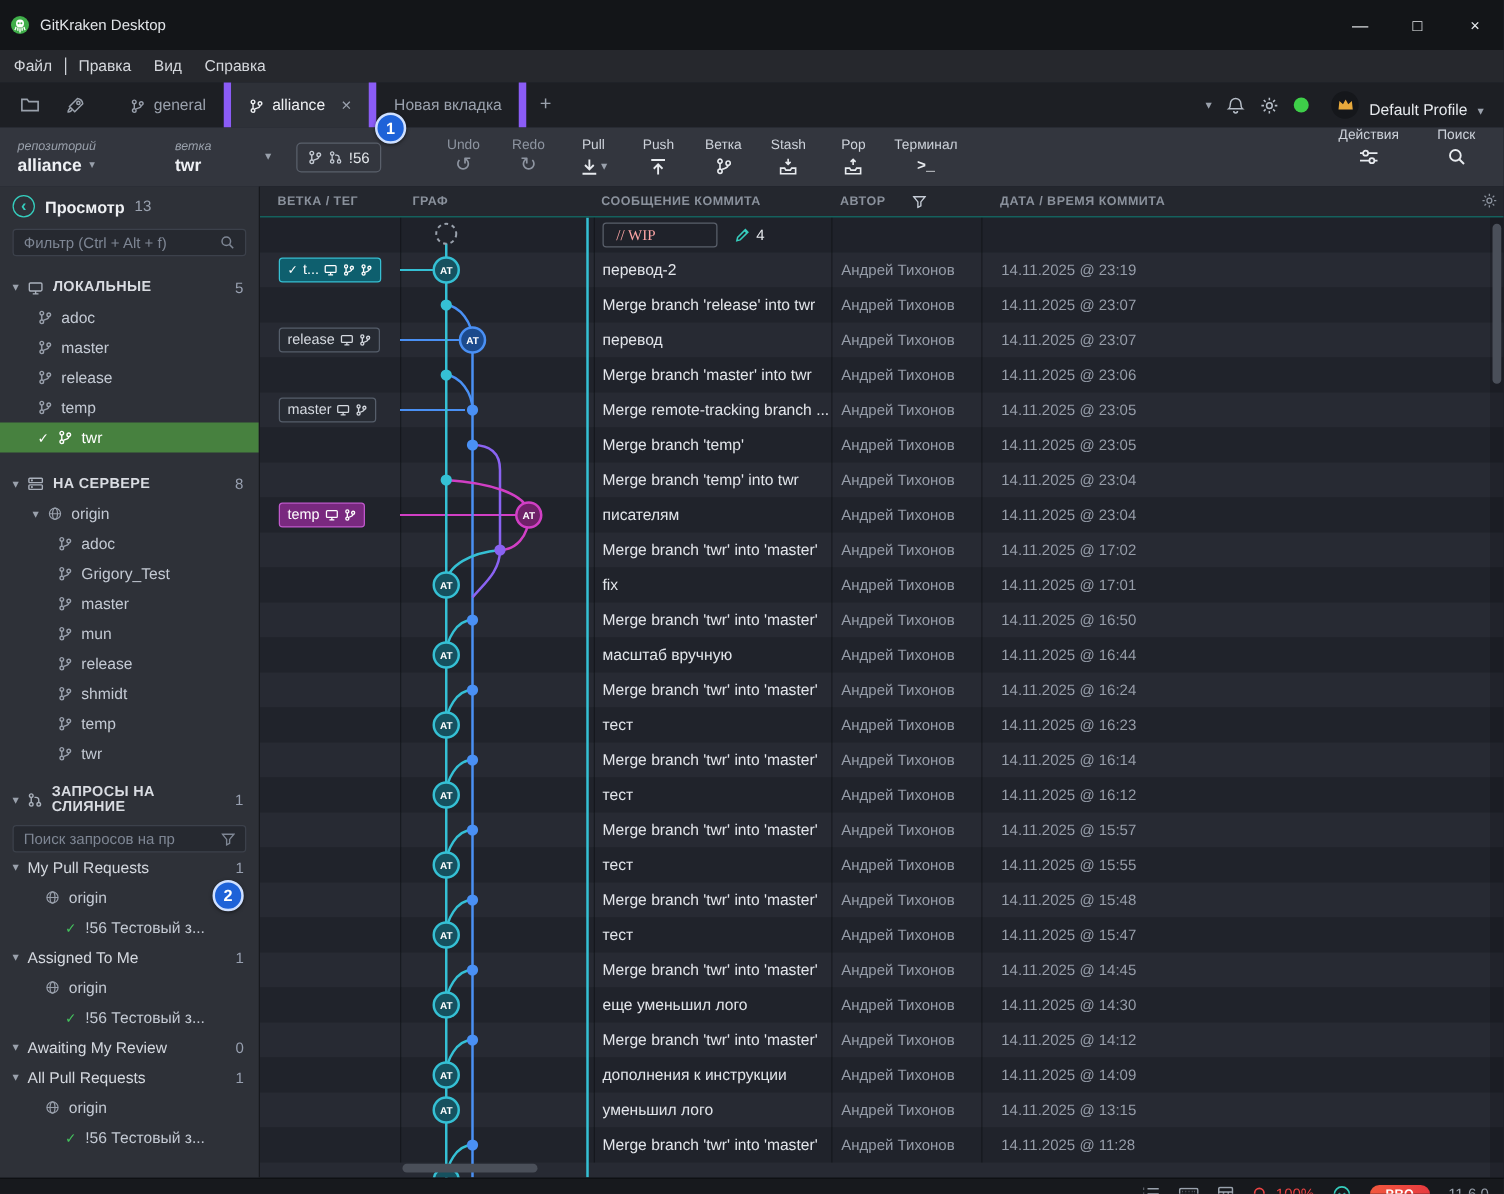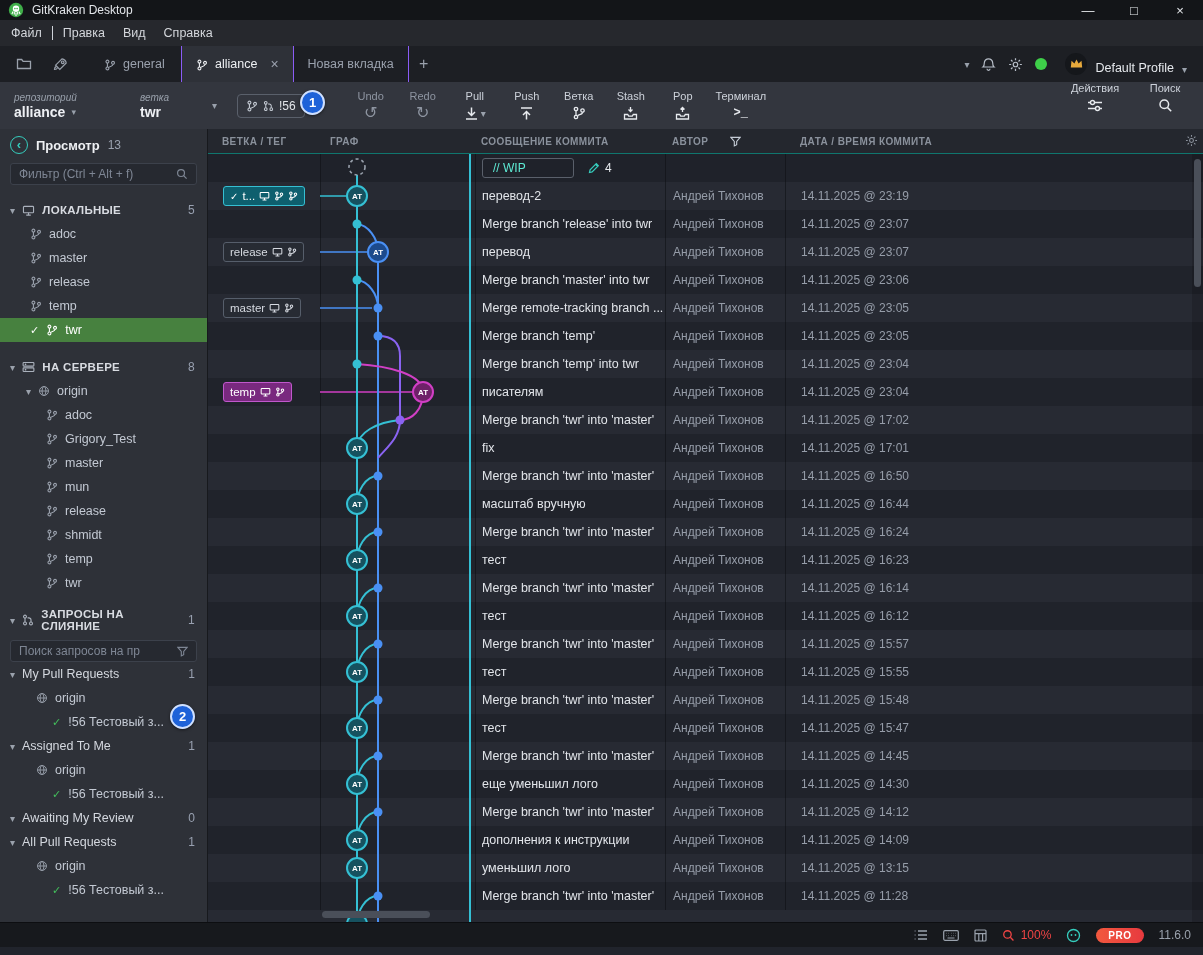--- a/index.html
+++ b/index.html
@@ -2,35 +2,35 @@
 <html><head>
 <meta charset="utf-8">
 <style>
 *{margin:0;padding:0;box-sizing:border-box;}
 html,body{width:1203px;height:955px;overflow:hidden;background:#21242c;
   font-family:"Liberation Sans","DejaVu Sans",sans-serif;color:#dfe2e7;}
 svg{display:block;}
 .svgi{display:inline-block;vertical-align:middle;}
 
 
-.titlebar{height:20px;background:#131518;display:flex;align-items:center;padding-left:8px;font-size:12px;color:#e2e5e9;}
+.titlebar{height:40px;background:#131518;display:flex;align-items:center;padding-left:8px;font-size:12px;color:#e2e5e9;}
 .titlebar .logo{margin-right:8px;}
 .win-controls{margin-left:auto;display:flex;height:100%;}
 .win-btn{width:46px;display:flex;align-items:center;justify-content:center;font-size:13px;color:#e6e9ec;}
 
 
 .menubar{height:26px;background:#26282d;display:flex;align-items:center;font-size:12.5px;color:#d4d7dc;padding-left:2px;}
 .menu-item{padding:0 9px;height:100%;display:flex;align-items:center;}
 .menu-caret{width:1px;height:14px;background:#cfd3d9;margin:0 1px;}
 
 
 .tabbar{height:36px;background:#1d1f24;display:flex;align-items:stretch;position:relative;}
 .tb-icon{width:24px;height:24px;display:flex;align-items:center;justify-content:center;color:#9aa1ac;margin-left:12px;align-self:center;}
 .tabs{display:flex;margin-left:18px;}
-.tab{display:flex;align-items:center;gap:7px;padding:0 14px;font-size:12.5px;color:#9aa1ad;border-right:1px solid #8b5cf6;min-width:92px;}
+.tab{display:flex;align-items:center;gap:7px;padding:0 14px;font-size:12.5px;color:#9aa1ad;border-right:6px solid #8b5cf6;min-width:92px;}
 .tab.active{background:#2e3138;color:#eef0f3;}
 .tab .close{font-size:14px;margin-left:6px;color:#9aa1ad;}
 .tab-plus{width:30px;display:flex;align-items:center;justify-content:center;color:#9aa1ac;font-size:16px;}
 .tabbar-right{position:absolute;right:10px;top:0;height:100%;display:flex;align-items:center;gap:12px;}
 .tbr-btn{color:#b6bdc7;display:flex;align-items:center;justify-content:center;}
 .chev{font-size:10px;color:#9aa1ac;}
 .online-dot{width:12px;height:12px;border-radius:50%;}
 .profile{display:flex;align-items:flex-end;gap:8px;padding:3px 6px;border-radius:4px;font-size:12.5px;color:#e6e9ed;}
 .avatar{width:22px;height:22px;border-radius:50%;background:#15171b;display:flex;align-items:center;justify-content:center;}
 
@@ -105,21 +105,21 @@
 .c-author{padding-left:7px;}
 .c-date{padding-left:15px;}
 .chip{display:inline-flex;align-items:center;gap:4px;height:20px;padding:0 6px;border-radius:3px;font-size:11.5px;max-width:94px;overflow:hidden;white-space:nowrap;flex:none;}
 .chip svg{flex:none;}
 .chip-teal{background:#0e5f6e;border:1px solid #36bfd2;color:#fff;}
 .chip-plain{background:#272b33;border:1px solid #565e6b;color:#d6dae1;}
 .chip-magenta{background:#79297f;border:1px solid #c058cc;color:#fff;}
 .chipchk{font-size:10px;}
 #graph-svg{position:absolute;left:112px;top:25px;pointer-events:none;z-index:2;}
 .wipcell{gap:0;}
-.wip-box{display:inline-flex;align-items:center;height:20px;min-width:92px;border:1px solid #5a606b;border-radius:3px;padding:0 10px;color:#5eead4;font-size:12px;margin-right:14px;}
+.wip-box{display:inline-flex;align-items:center;height:20px;min-width:92px;border:1px solid #5a606b;border-radius:3px;padding:0 10px;color:#fca5a5;font-size:12px;margin-right:14px;font-family:Liberation Serif, serif;}
 .wip-edit{display:inline-flex;align-items:center;gap:5px;color:#36cdbd;}
 .wip-count{color:#e6e9ed;font-size:12px;}
 .vtrack{position:absolute;right:0;top:25px;bottom:0;width:11px;background:rgba(0,0,0,.15);z-index:6;}
 .vthumb{position:absolute;right:2px;top:30px;width:7px;height:128px;background:#4a4f59;border-radius:4px;z-index:7;}
 .hthumb{position:absolute;left:114px;bottom:4px;width:108px;height:7px;background:#4a4f59;border-radius:4px;z-index:7;}
 
 
 .statusbar{height:25px;background:#17191d;border-top:1px solid #0d0e11;display:flex;align-items:center;padding:0 12px;font-size:12px;color:#9aa2ad;}
 .sb-right{margin-left:auto;display:flex;align-items:center;gap:15px;}
 .zoom{display:flex;align-items:center;gap:6px;color:#ef4444;}

